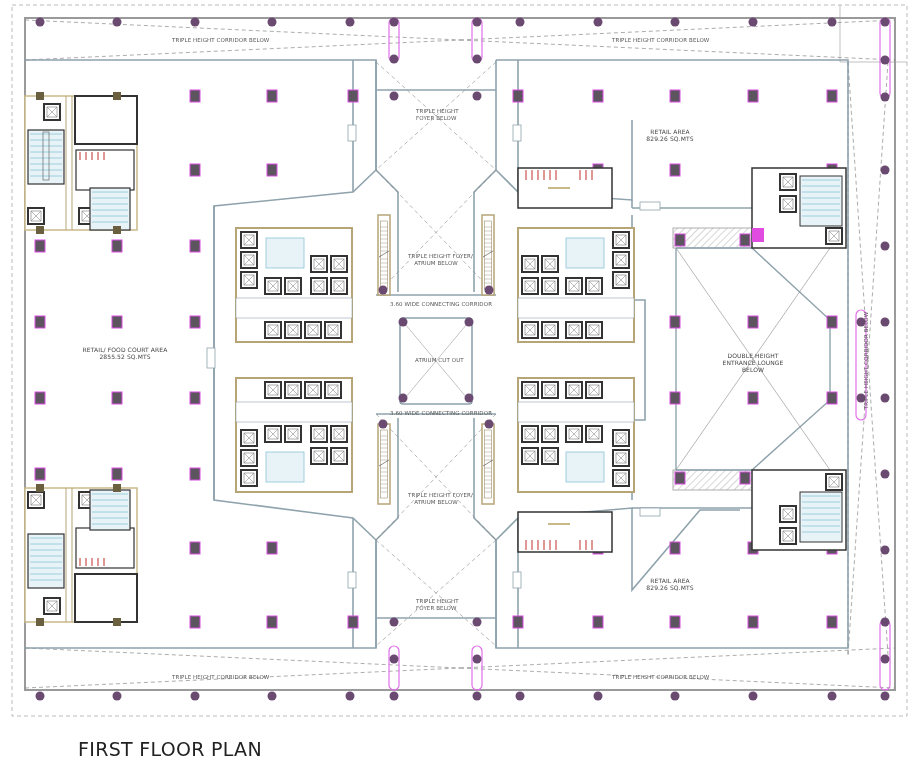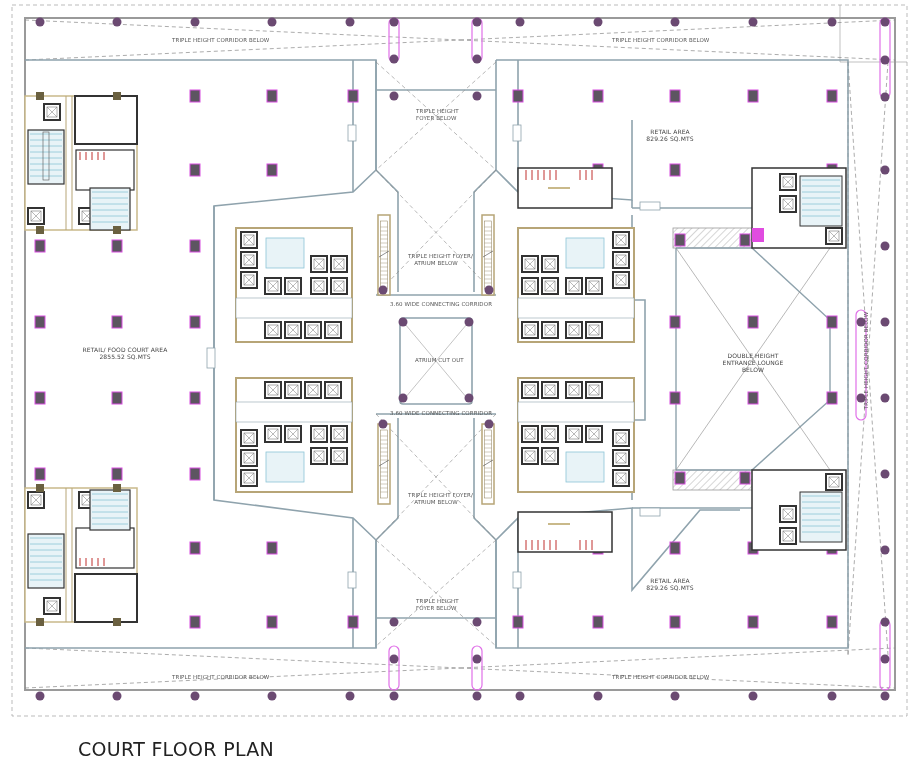--- a/index.html
+++ b/index.html
@@ -441,13 +441,13 @@
 <div class="lbl lbl-md" style="left:640px;top:577px;width:60px;">
   <div>RETAIL AREA</div>
   <div>829.26 SQ.MTS</div>
 </div>
 <div class="lbl lbl-md" style="left:722px;top:352px;width:62px;">
   <div>DOUBLE HEIGHT</div>
   <div>ENTRANCE LOUNGE</div>
   <div>BELOW</div>
 </div>
 
-<div id="title">COURT FLOOR PLAN</div>
+<div id="title">FIRST FLOOR PLAN</div>
 
 </body></html>

